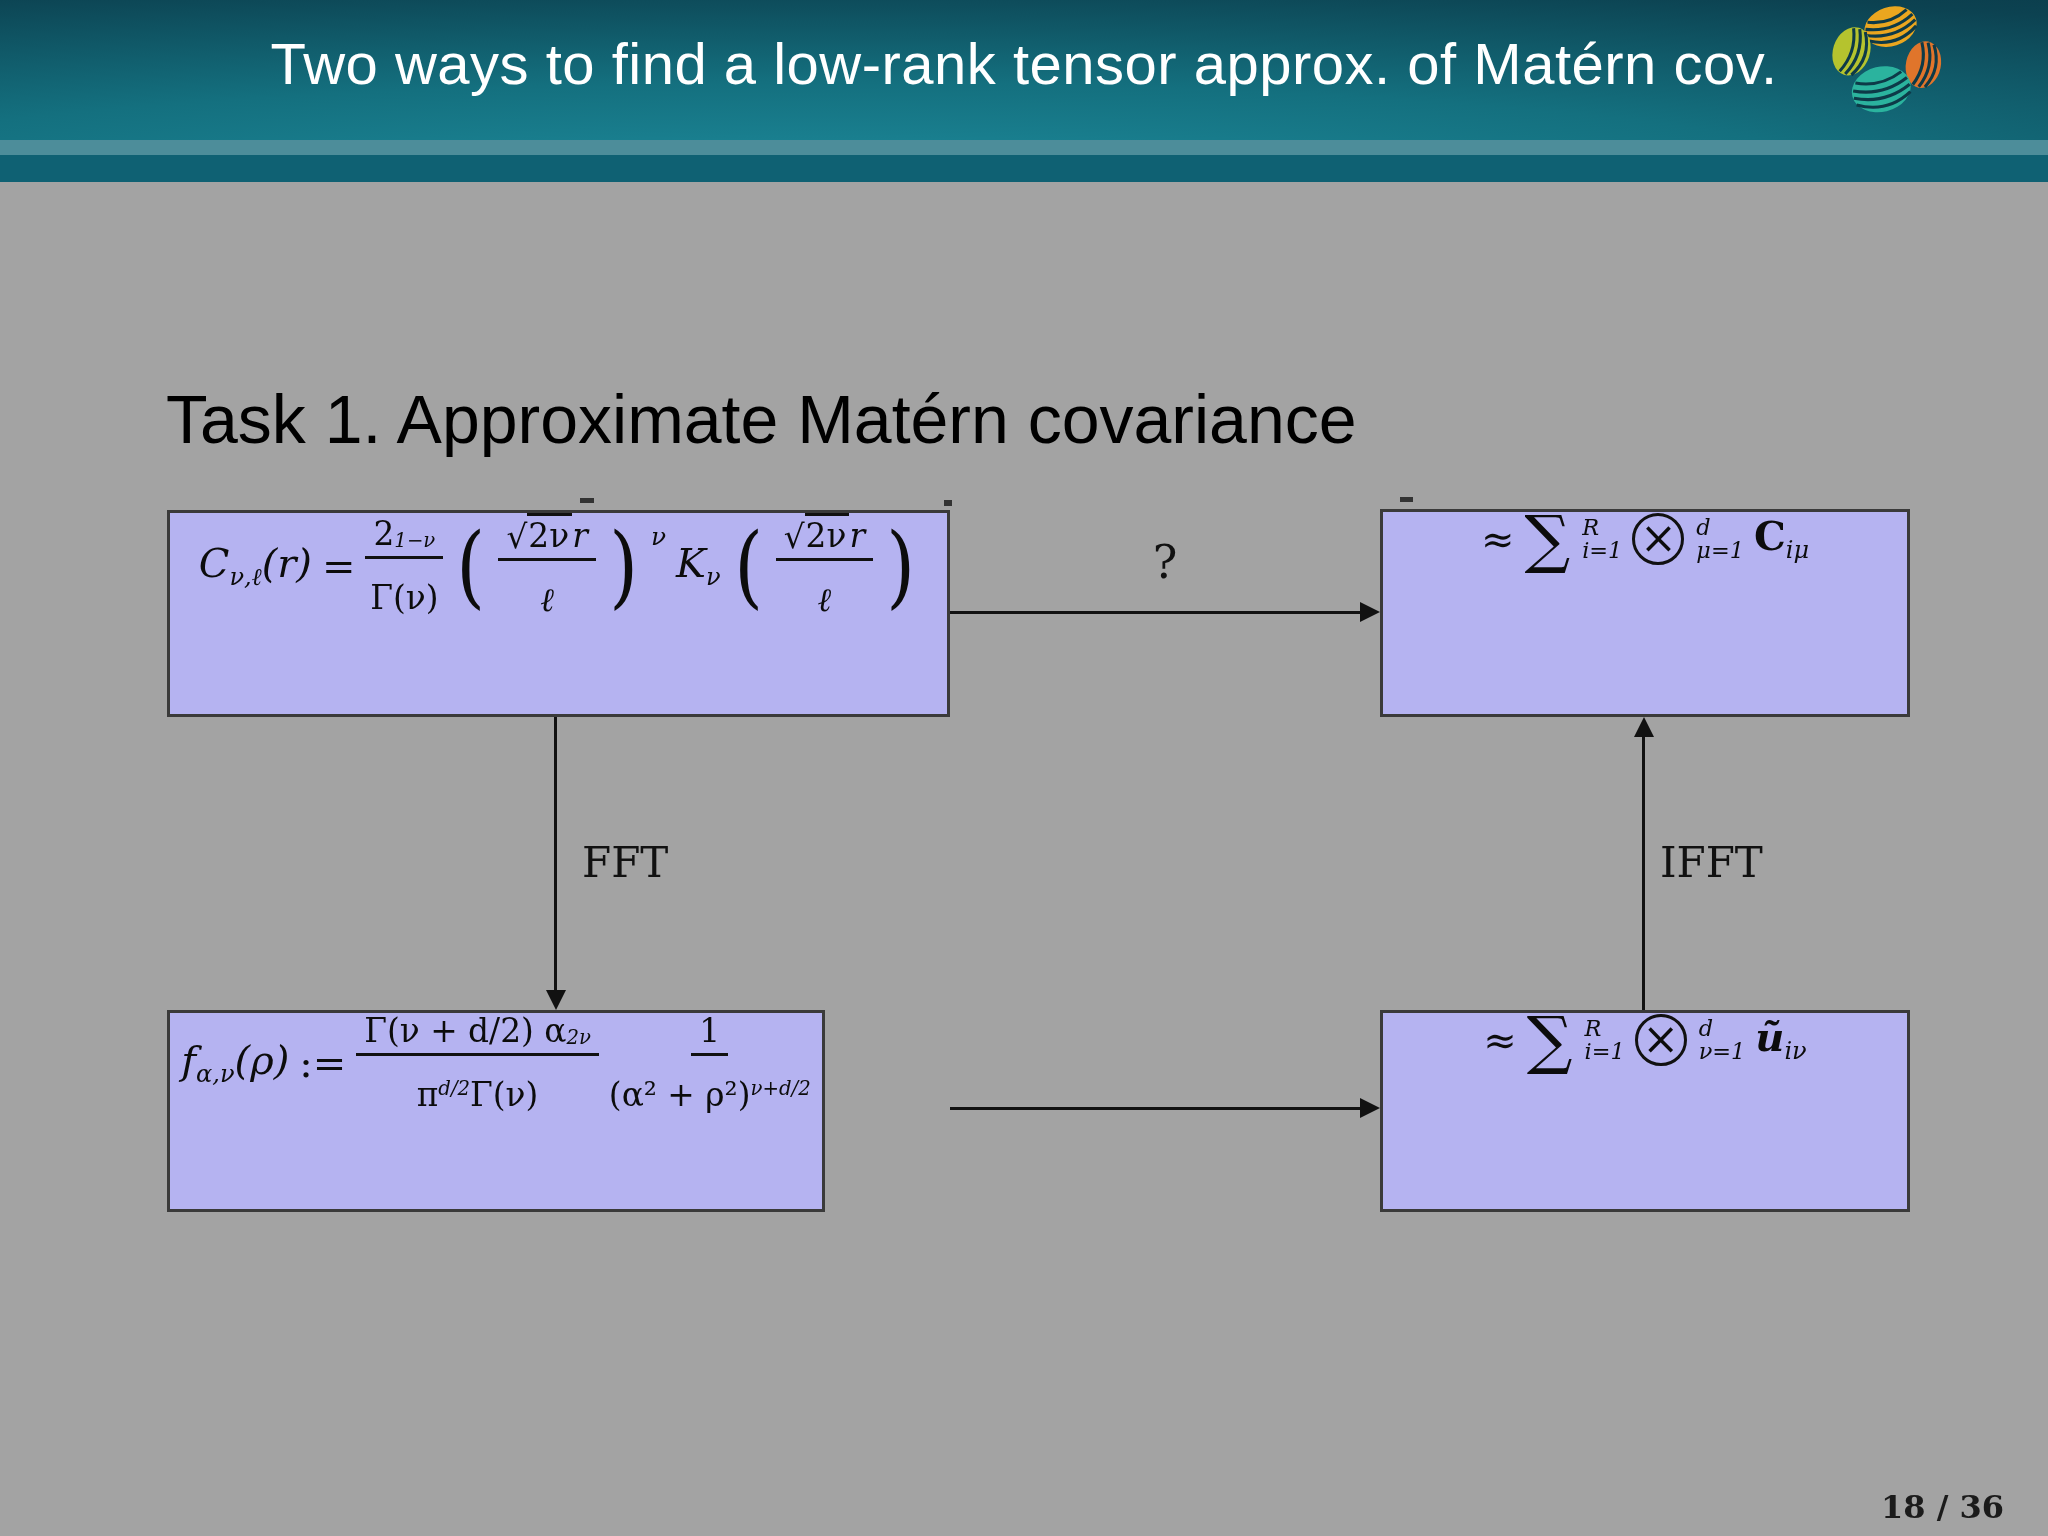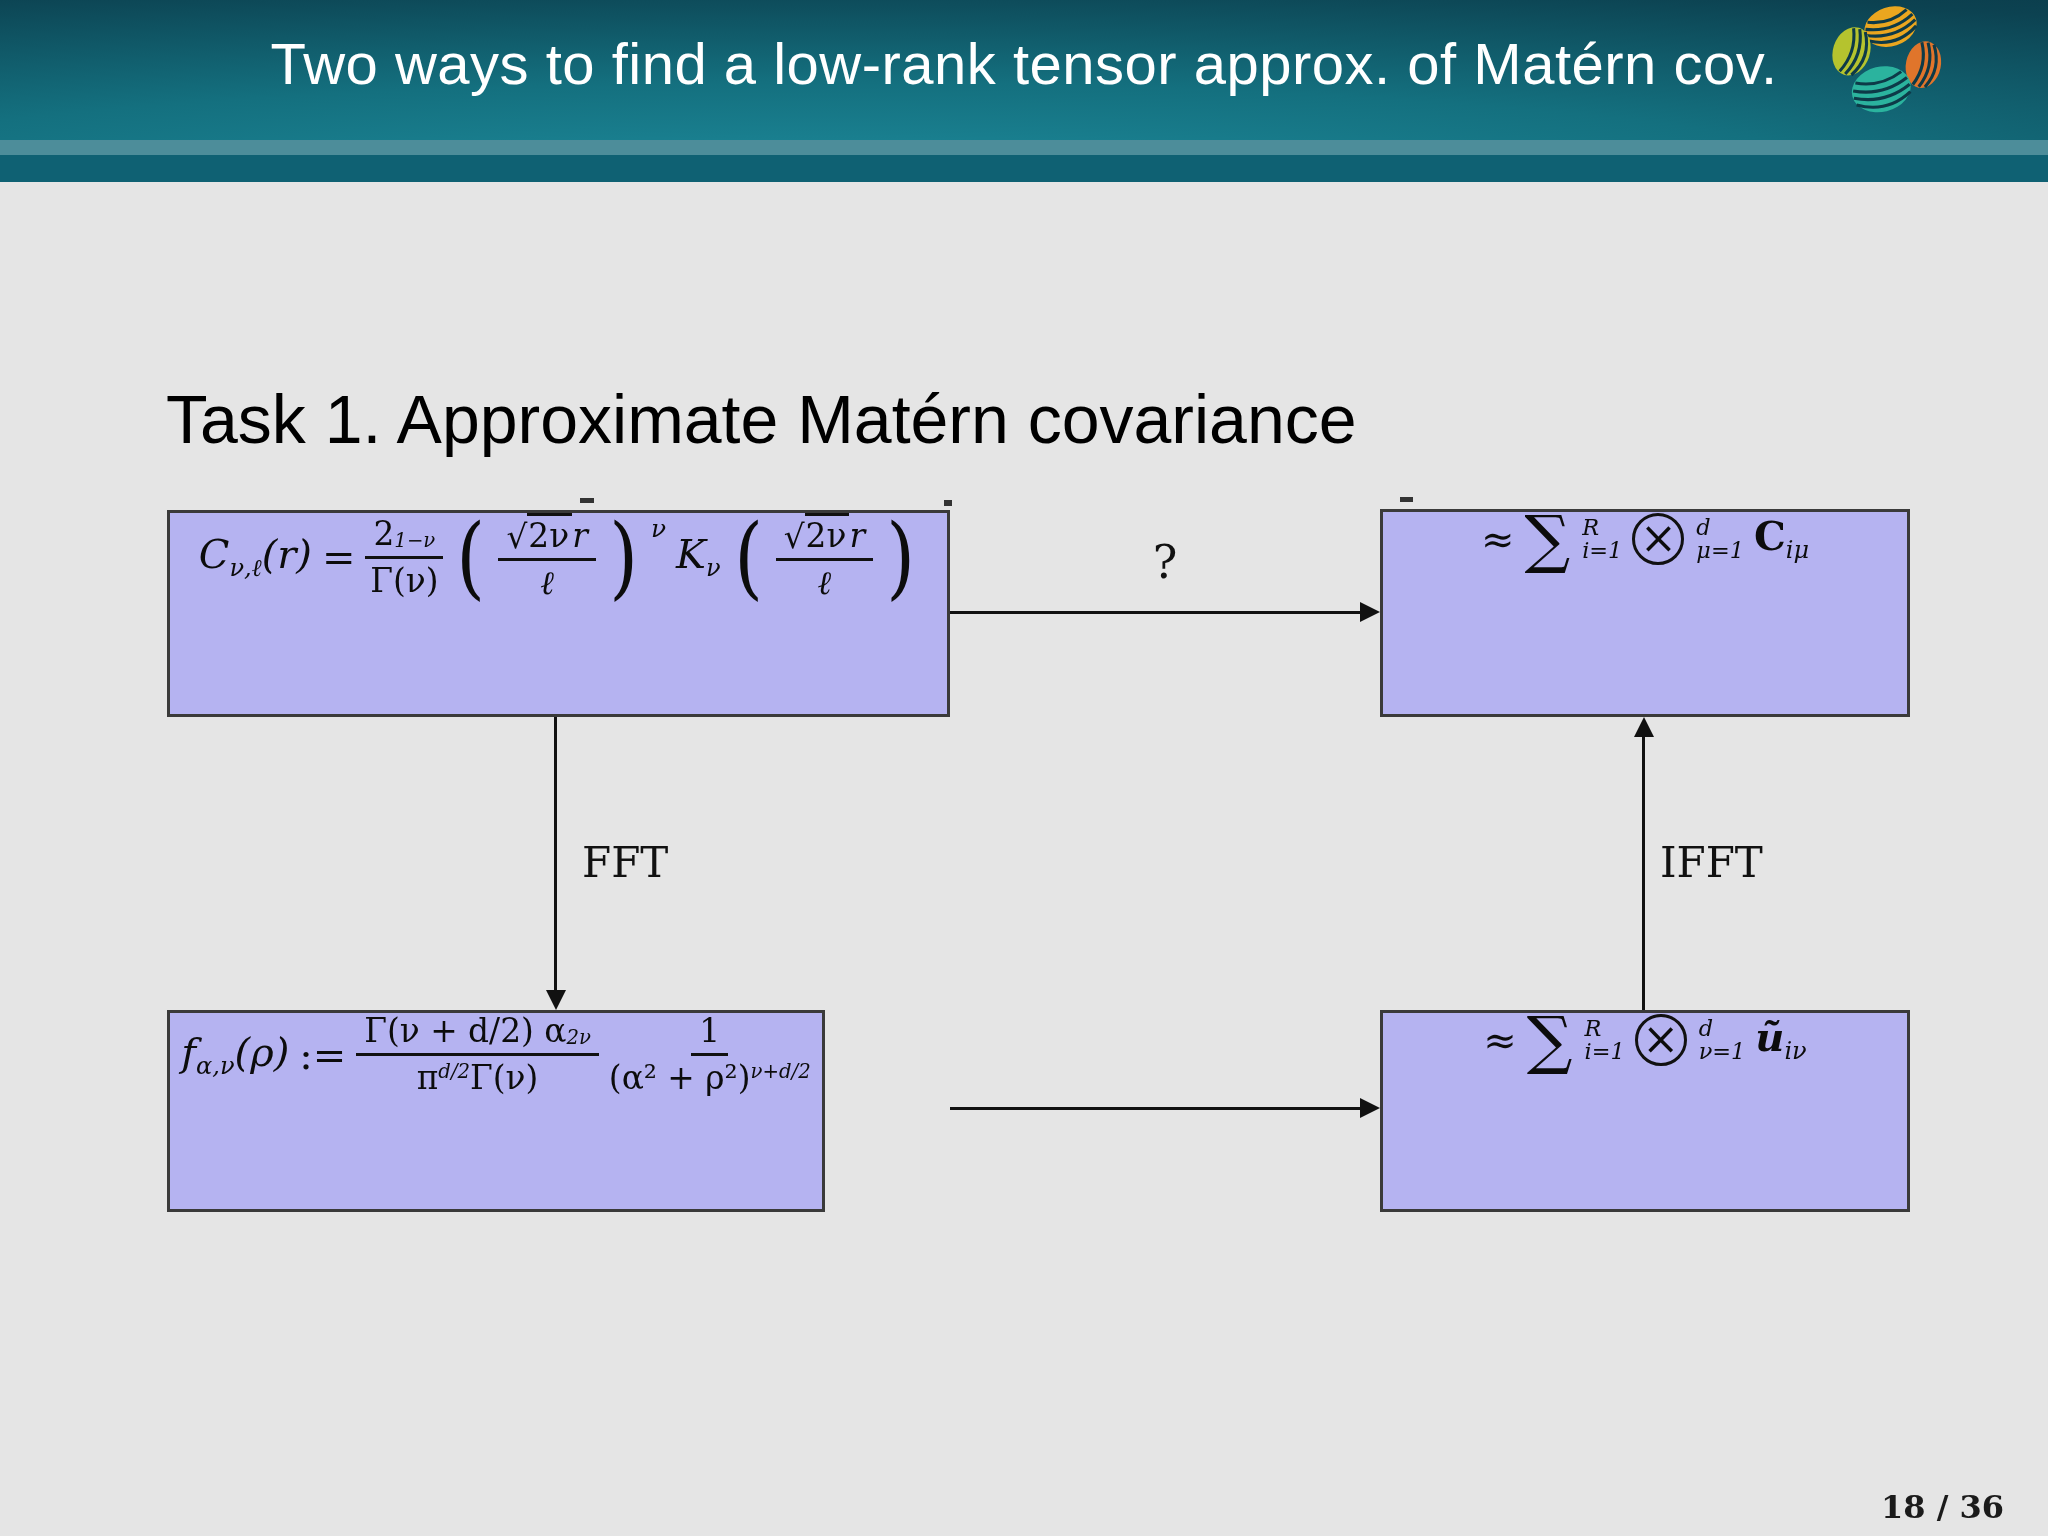--- a/index.html
+++ b/index.html
@@ -1,18 +1,18 @@
 <!DOCTYPE html>
 <html><head>
 <meta charset="utf-8">
 <style>
   html,body { margin:0; padding:0; background:#ffffff; }
   .slide {
     position:relative; width:2048px; height:1536px; overflow:hidden;
-    background:#e5e5e5; font-family:"Liberation Sans", sans-serif;
+    background:#a3a3a3; font-family:"Liberation Sans", sans-serif;
   }
 
   
   .header {
     position:absolute; left:0; top:0; width:2048px; height:140px;
     background: radial-gradient(130% 190% at 40% 135%,
                 #1e8c9d 0%, #14707f 40%, #0c4251 80%, #0a3644 100%);
   }
   .band1 { position:absolute; left:0; top:140px; width:2048px; height:15px; background:#4d8d9a; }
   .band2 { position:absolute; left:0; top:155px; width:2048px; height:27px; background:#0f6173; }
@@ -44,21 +44,21 @@
   .math {
     font-family:"DejaVu Serif", serif; color:#0c0c0c; font-size:40px;
     display:flex; align-items:center; gap:10px; white-space:nowrap; line-height:1.1;
   }
   .it { font-style:italic; }
   .bold { font-weight:bold; }
   .s { font-size:0.60em; font-style:italic; vertical-align:-0.35em; }
   .e { font-size:0.60em; font-style:italic; vertical-align:0.55em; }
   .frac { display:inline-flex; flex-direction:column; align-items:center; font-size:0.82em; }
   .frac .num { padding:0 8px 4px; border-bottom:3px solid #111; display:inline-flex; align-items:flex-end; }
-  .frac .den { padding-top:4px; }
+  .frac .den { padding-top:21px; }
   .sqrt { display:inline-flex; align-items:stretch; }
   .sqrt .sym { line-height:1; align-self:flex-end; }
   .sqrt .rad { border-top:3px solid #111; padding:2px 3px 0 1px; }
   .bp { font-size:2.25em; font-weight:300; line-height:0; transform:scaleX(.82); display:inline-block; }
   .bexp { font-size:0.62em; font-style:italic; position:relative; top:-1.15em; }
   .bigop { font-size:1.6em; line-height:0.85; }
   .lim { display:inline-flex; flex-direction:column; align-items:flex-start;
          font-size:0.56em; font-style:italic; line-height:1.05; margin-left:2px; }
   .otimes {
     box-sizing:border-box; width:52px; height:52px; border:3px solid #111; border-radius:50%;

